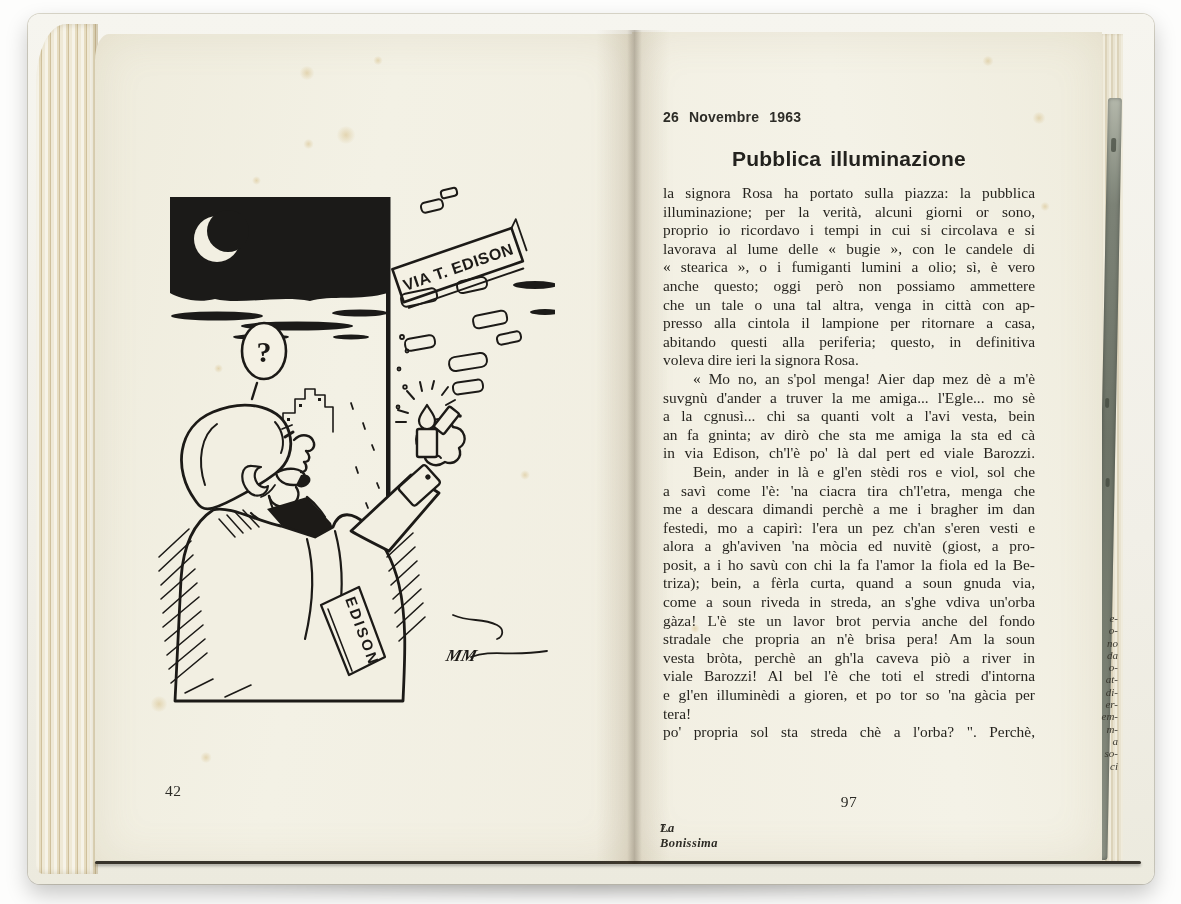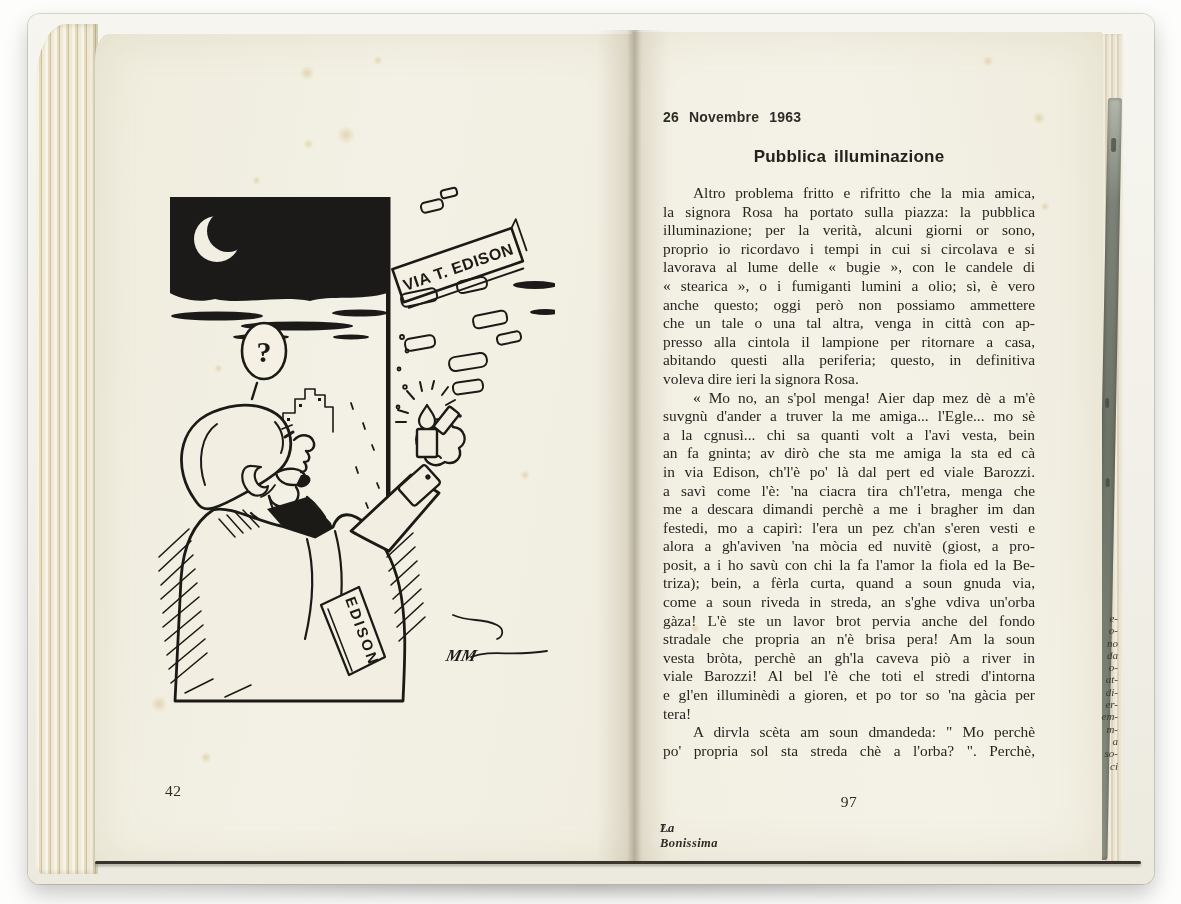--- a/index.html
+++ b/index.html
@@ -38,21 +38,21 @@
     border-radius:14px 0 0 4px / 26px 0 0 4px;}
   .right-page{left:632px;top:32px;width:470px;height:830px;
     background:linear-gradient(260deg,#efecdd,#f4f2e7 45%,#f2efe2);}
   .spot{border-radius:50%;pointer-events:none;
     background:radial-gradient(circle,rgba(193,152,62,.30),rgba(193,152,62,0) 70%);}
 
   
   .date-line{left:31px;top:77px;font-family:"Liberation Sans","DejaVu Sans",sans-serif;
     font-size:14px;font-weight:700;letter-spacing:.2px;word-spacing:6px;color:#2d2c27;}
   .article-title{left:31px;top:115px;width:372px;text-align:center;
-    font-family:"Liberation Sans","DejaVu Sans",sans-serif;font-size:17px;font-weight:700;
+    font-family:"Liberation Sans","DejaVu Sans",sans-serif;font-size:21px;font-weight:700;
     letter-spacing:.2px;word-spacing:3px;color:#23221e;}
   .article-body{left:31px;top:152px;width:372px;font-size:15.4px;line-height:18.6px;
     color:#272520;}
   .para{position:static;}
   .para.italic{}
   .tline{position:static;text-align:justify;text-align-last:justify;white-space:normal;
     height:18.6px;overflow:visible;}
   .tline.first{text-indent:30px;}
   .tline.last{text-align-last:left;}
   .pagenum{font-size:15.5px;color:#2b2a25;letter-spacing:.5px;}
@@ -227,56 +227,55 @@
   <div class="page right-page">
     <div class="spot" style="left:400px;top:80px;width:14px;height:12px;"></div>
     <div class="spot" style="left:408px;top:170px;width:10px;height:9px;"></div>
     <div class="spot" style="left:350px;top:24px;width:12px;height:10px;"></div>
     <div class="spot" style="left:58px;top:592px;width:10px;height:9px;"></div>
 
     <div class="date-line">26 Novembre 1963</div>
     <h1 class="article-title" style="margin:0;">Pubblica illuminazione</h1>
     <div class="article-body">
         <div class="para roman">
-          <div class="tline first">Altro problema fritto e rifritto che la mia amica,</div>
           <div class="tline">la signora Rosa ha portato sulla piazza: la pubblica</div>
           <div class="tline">illuminazione; per la verità, alcuni giorni or sono,</div>
           <div class="tline">proprio io ricordavo i tempi in cui si circolava e si</div>
           <div class="tline">lavorava al lume delle « bugie », con le candele di</div>
           <div class="tline">« stearica », o i fumiganti lumini a olio; sì, è vero</div>
           <div class="tline">anche questo; oggi però non possiamo ammettere</div>
           <div class="tline">che un tale o una tal altra, venga in città con ap-</div>
           <div class="tline">presso alla cintola il lampione per ritornare a casa,</div>
           <div class="tline">abitando questi alla periferia; questo, in definitiva</div>
           <div class="tline last">voleva dire ieri la signora Rosa.</div>
         </div>
         <div class="para italic">
           <div class="tline first">« Mo no, an s'pol menga! Aier dap mez dè a m'è</div>
           <div class="tline">suvgnù d'ander a truver la me amiga... l'Egle... mo sè</div>
           <div class="tline">a la cgnusì... chi sa quanti volt a l'avi vesta, bein</div>
           <div class="tline">an fa gninta; av dirò che sta me amiga la sta ed cà</div>
           <div class="tline">in via Edison, ch'l'è po' là dal pert ed viale Barozzi.</div>
         </div>
         <div class="para italic">
+          <div class="tline first">Bein, ander in là e gl'en stèdi ros e viol, sol che</div>
           <div class="tline">a savì come l'è: 'na ciacra tira ch'l'etra, menga che</div>
           <div class="tline">me a descara dimandi perchè a me i bragher im dan</div>
           <div class="tline">festedi, mo a capirì: l'era un pez ch'an s'eren vesti e</div>
           <div class="tline">alora a gh'aviven 'na mòcia ed nuvitè (giost, a pro-</div>
           <div class="tline">posit, a i ho savù con chi la fa l'amor la fiola ed la Be-</div>
           <div class="tline">triza); bein, a fèrla curta, quand a soun gnuda via,</div>
           <div class="tline">come a soun riveda in streda, an s'ghe vdiva un'orba</div>
           <div class="tline">gàza! L'è ste un lavor brot pervia anche del fondo</div>
           <div class="tline">stradale che propria an n'è brisa pera! Am la soun</div>
           <div class="tline">vesta bròta, perchè an gh'la caveva piò a river in</div>
           <div class="tline">viale Barozzi! Al bel l'è che toti el stredi d'intorna</div>
           <div class="tline">e gl'en illuminèdi a gioren, et po tor so 'na gàcia per</div>
           <div class="tline last">tera!</div>
         </div>
         <div class="para italic">
-          <div class="tline first">A dirvla scèta am soun dmandeda: " Mo perchè</div>
           <div class="tline">po' propria sol sta streda chè a l'orba? ". Perchè,</div>
         </div>
       </div>
     <div class="pagenum pagenum-right">97</div>
     <div class="footnote">
       <span class="num">7.</span>
         <span class="tit">La Bonissima</span>
     </div>
   </div>
 

